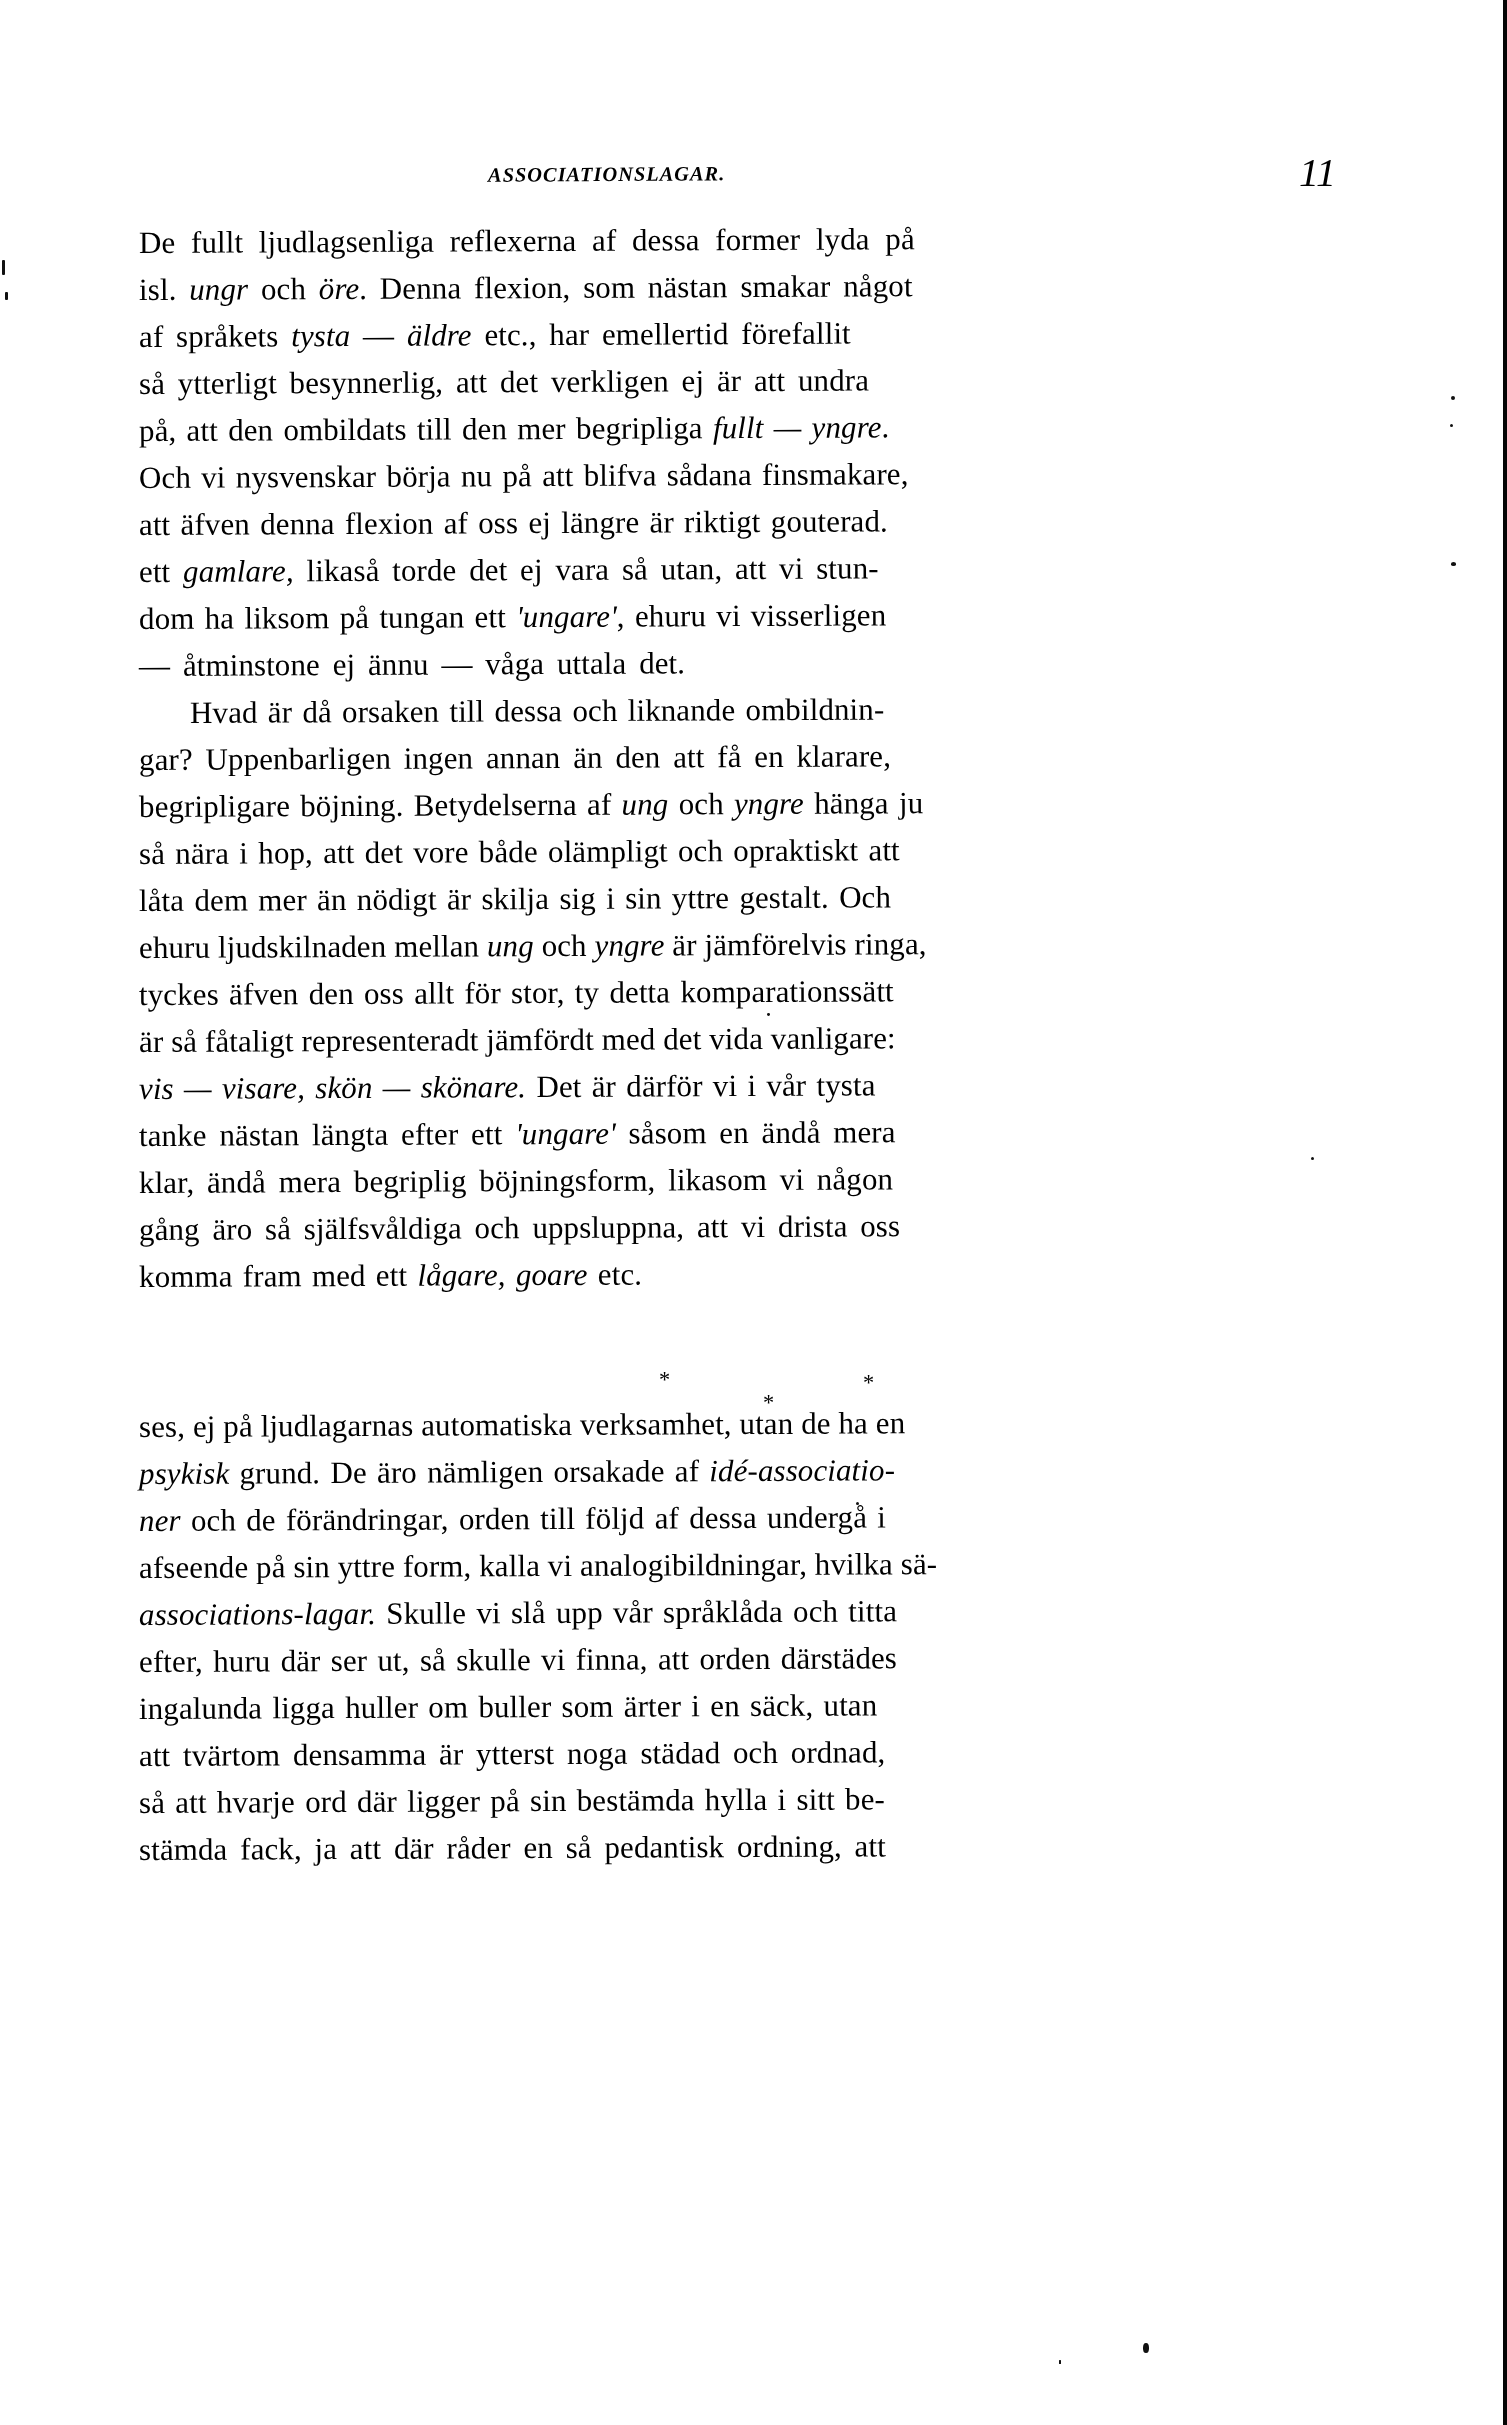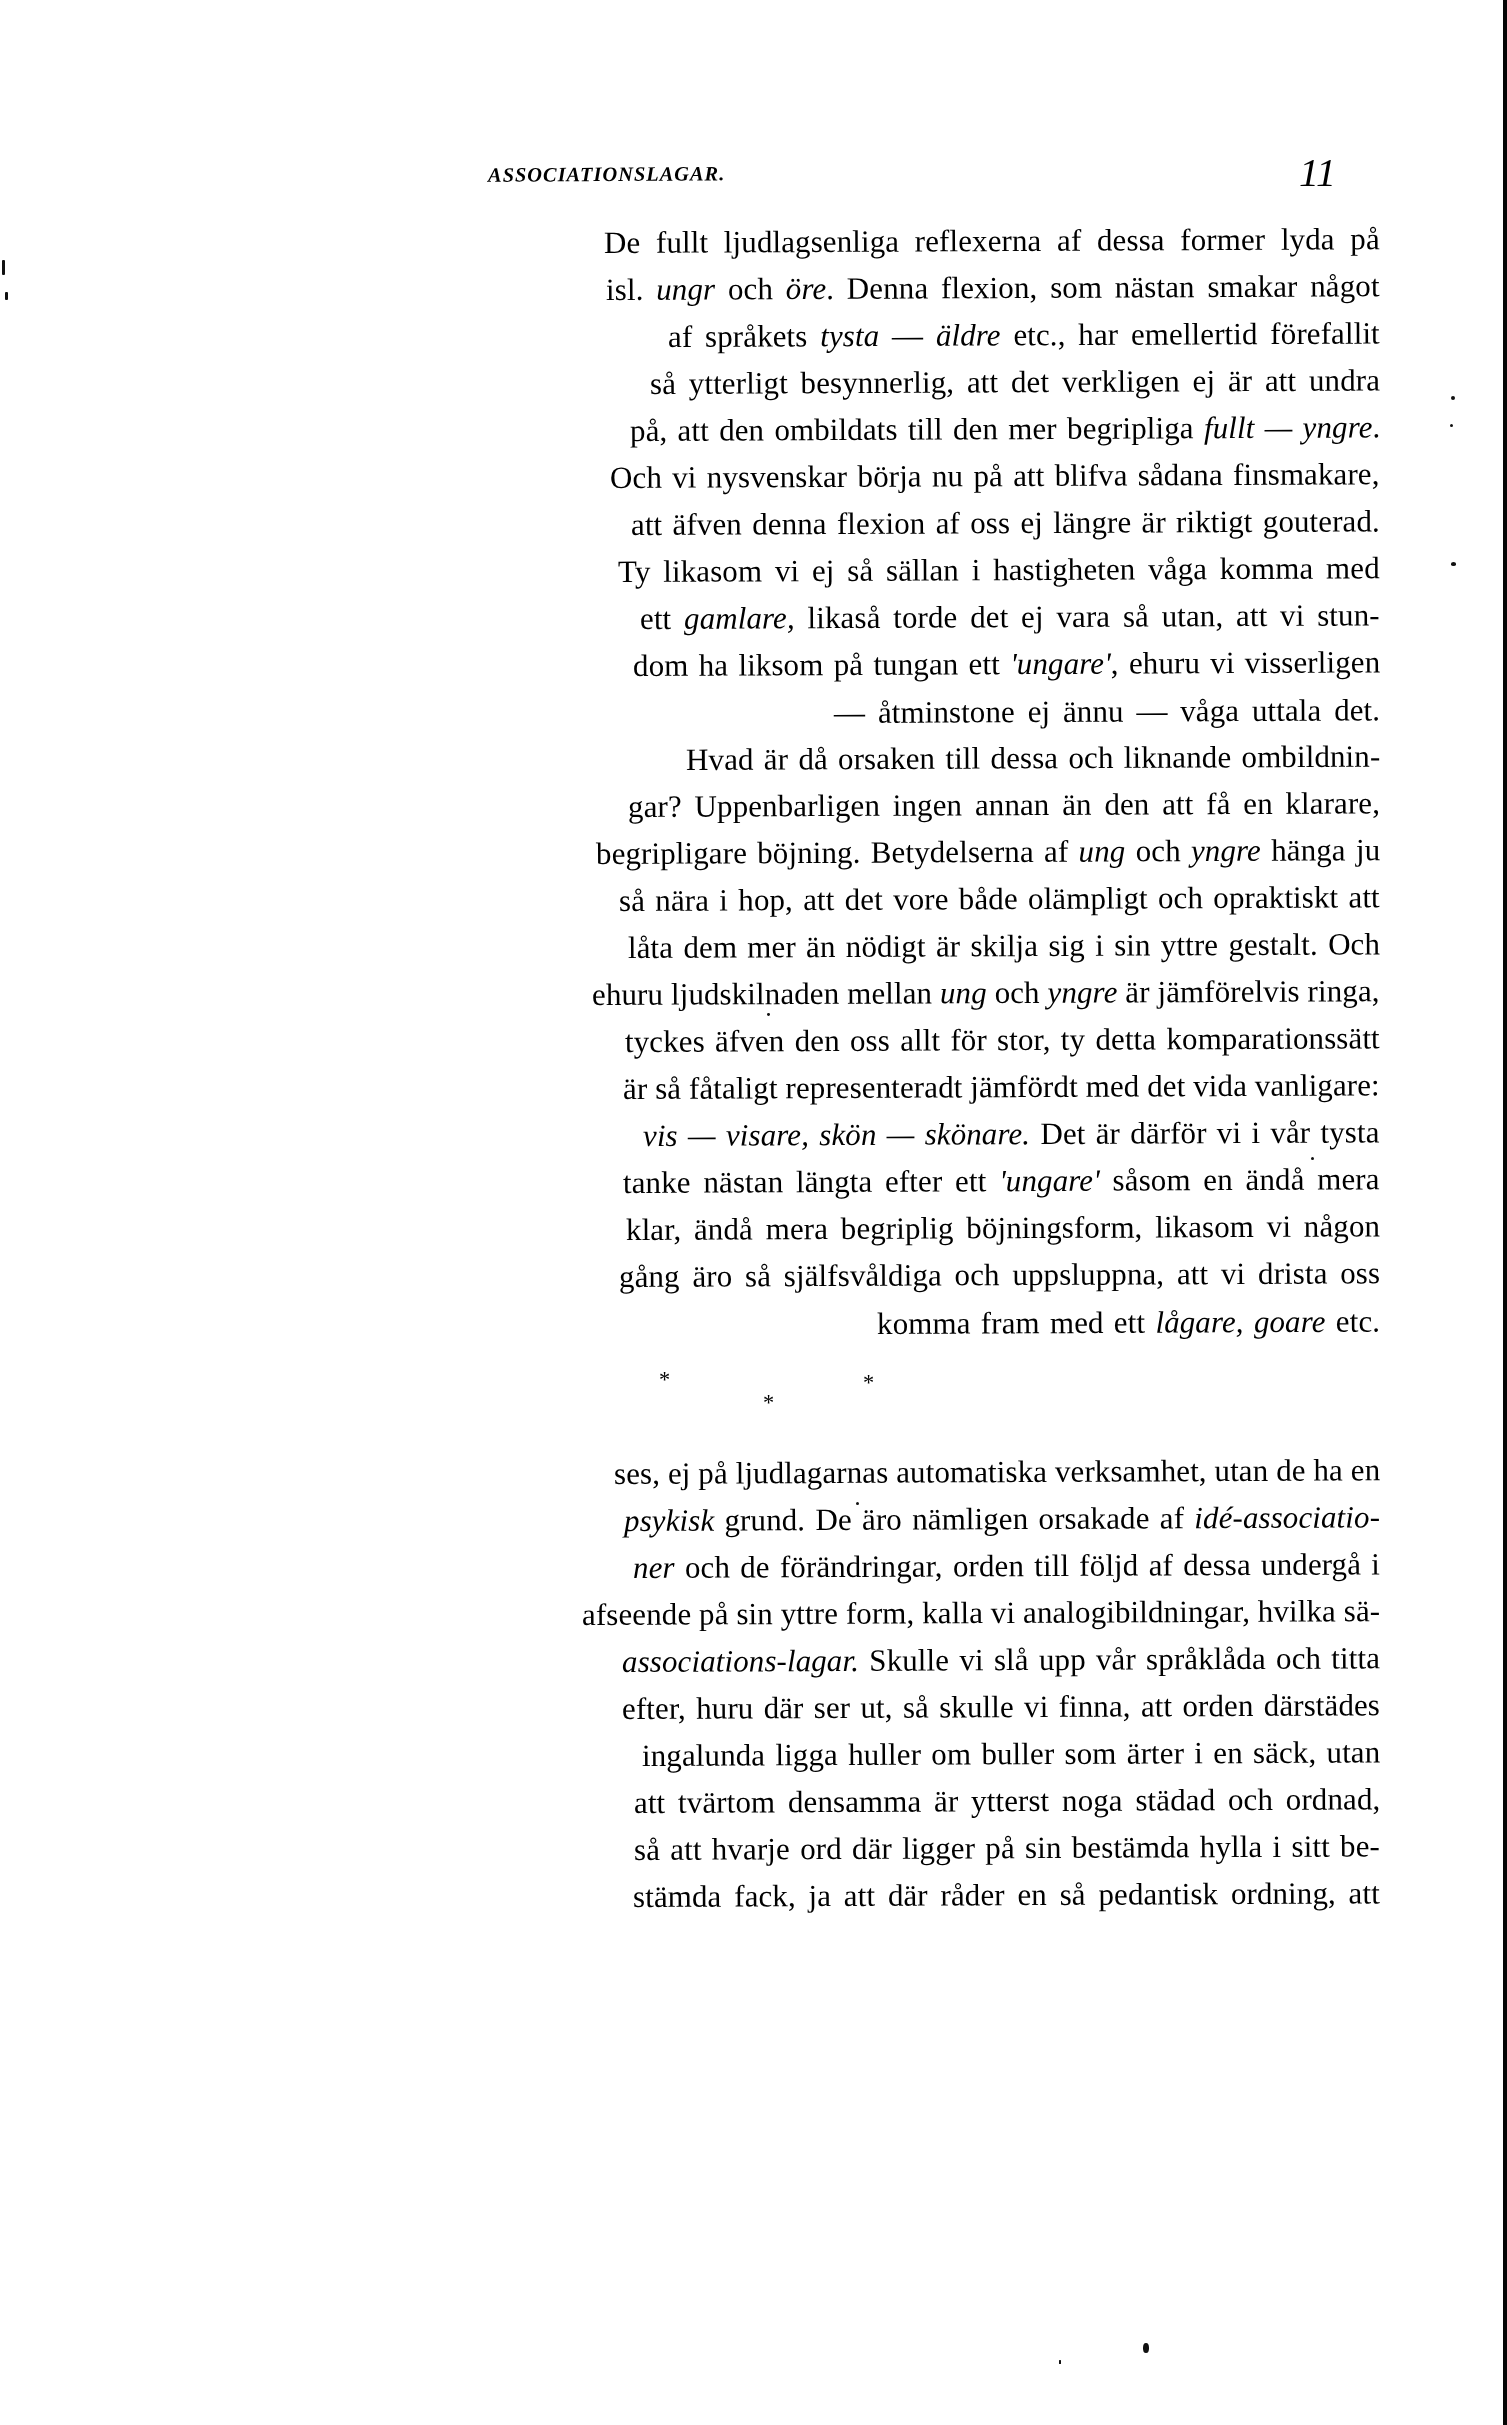--- a/index.html
+++ b/index.html
@@ -135,21 +135,20 @@
     width: 1241px;
   }
 
   .line {
     position: relative;
     height: 47px;
     font-size: 31px;
     line-height: 47px;
     white-space: nowrap;
     letter-spacing: 0.1px;
-    text-align: right;
   }
 
   
   .ws-0  { word-spacing: 0px;  }
   .ws-1  { word-spacing: 2.4px;  }
   .ws-2  { word-spacing: 4.9px; }
   .ws-3  { word-spacing: 7.8px; }
 
   .indent { padding-left: 51px; }
 
@@ -199,21 +198,20 @@
 
   <div class="textblock">
     <div id="para-1">
         <div class="line ws-3"><span class="skew"><span>De fullt ljudlagsenliga reflexerna af dessa former lyda på</span></span></div>
         <div class="line ws-2"><span class="skew"><span>isl. </span><i>ungr</i><span> och </span><i>öre</i><span>. Denna flexion, som nästan smakar något</span></span></div>
         <div class="line ws-2"><span class="skew"><span>af språkets </span><i>tysta</i><span> — </span><i>äldre</i><span> etc., har emellertid förefallit</span></span></div>
         <div class="line ws-2"><span class="skew"><span>så ytterligt besynnerlig, att det verkligen ej är att undra</span></span></div>
         <div class="line ws-1"><span class="skew"><span>på, att den ombildats till den mer begripliga </span><i>fullt — yngre</i><span>.</span></span></div>
         <div class="line ws-1"><span class="skew"><span>Och vi nysvenskar börja nu på att blifva sådana finsmakare,</span></span></div>
         <div class="line ws-1"><span class="skew"><span>att äfven denna flexion af oss ej längre är riktigt gouterad.</span></span></div>
-        <div class="line ws-2"><span class="skew"><span>Ty likasom vi ej så sällan i hastigheten våga komma med</span></span></div>
         <div class="line ws-2"><span class="skew"><span>ett </span><i>gamlare,</i><span> likaså torde det ej vara så utan, att vi stun-</span></span></div>
         <div class="line ws-1"><span class="skew"><span>dom ha liksom på tungan ett </span><i>'ungare'</i><span>, ehuru vi visserligen</span></span></div>
         <div class="line ws-2"><span class="skew"><span>— åtminstone ej ännu — våga uttala det.</span></span></div>
         <div class="line ws-1 indent"><span class="skew"><span>Hvad är då orsaken till dessa och liknande ombildnin-</span></span></div>
         <div class="line ws-2"><span class="skew"><span>gar? Uppenbarligen ingen annan än den att få en klarare,</span></span></div>
         <div class="line ws-1"><span class="skew"><span>begripligare böjning. Betydelserna af </span><i>ung</i><span> och </span><i>yngre</i><span> hänga ju</span></span></div>
         <div class="line ws-1"><span class="skew"><span>så nära i hop, att det vore både olämpligt och opraktiskt att</span></span></div>
         <div class="line ws-1"><span class="skew"><span>låta dem mer än nödigt är skilja sig i sin yttre gestalt. Och</span></span></div>
         <div class="line ws-0"><span class="skew"><span>ehuru ljudskilnaden mellan </span><i>ung</i><span> och </span><i>yngre</i><span> är jämförelvis ringa,</span></span></div>
         <div class="line ws-1"><span class="skew"><span>tyckes äfven den oss allt för stor, ty detta komparationssätt</span></span></div>

